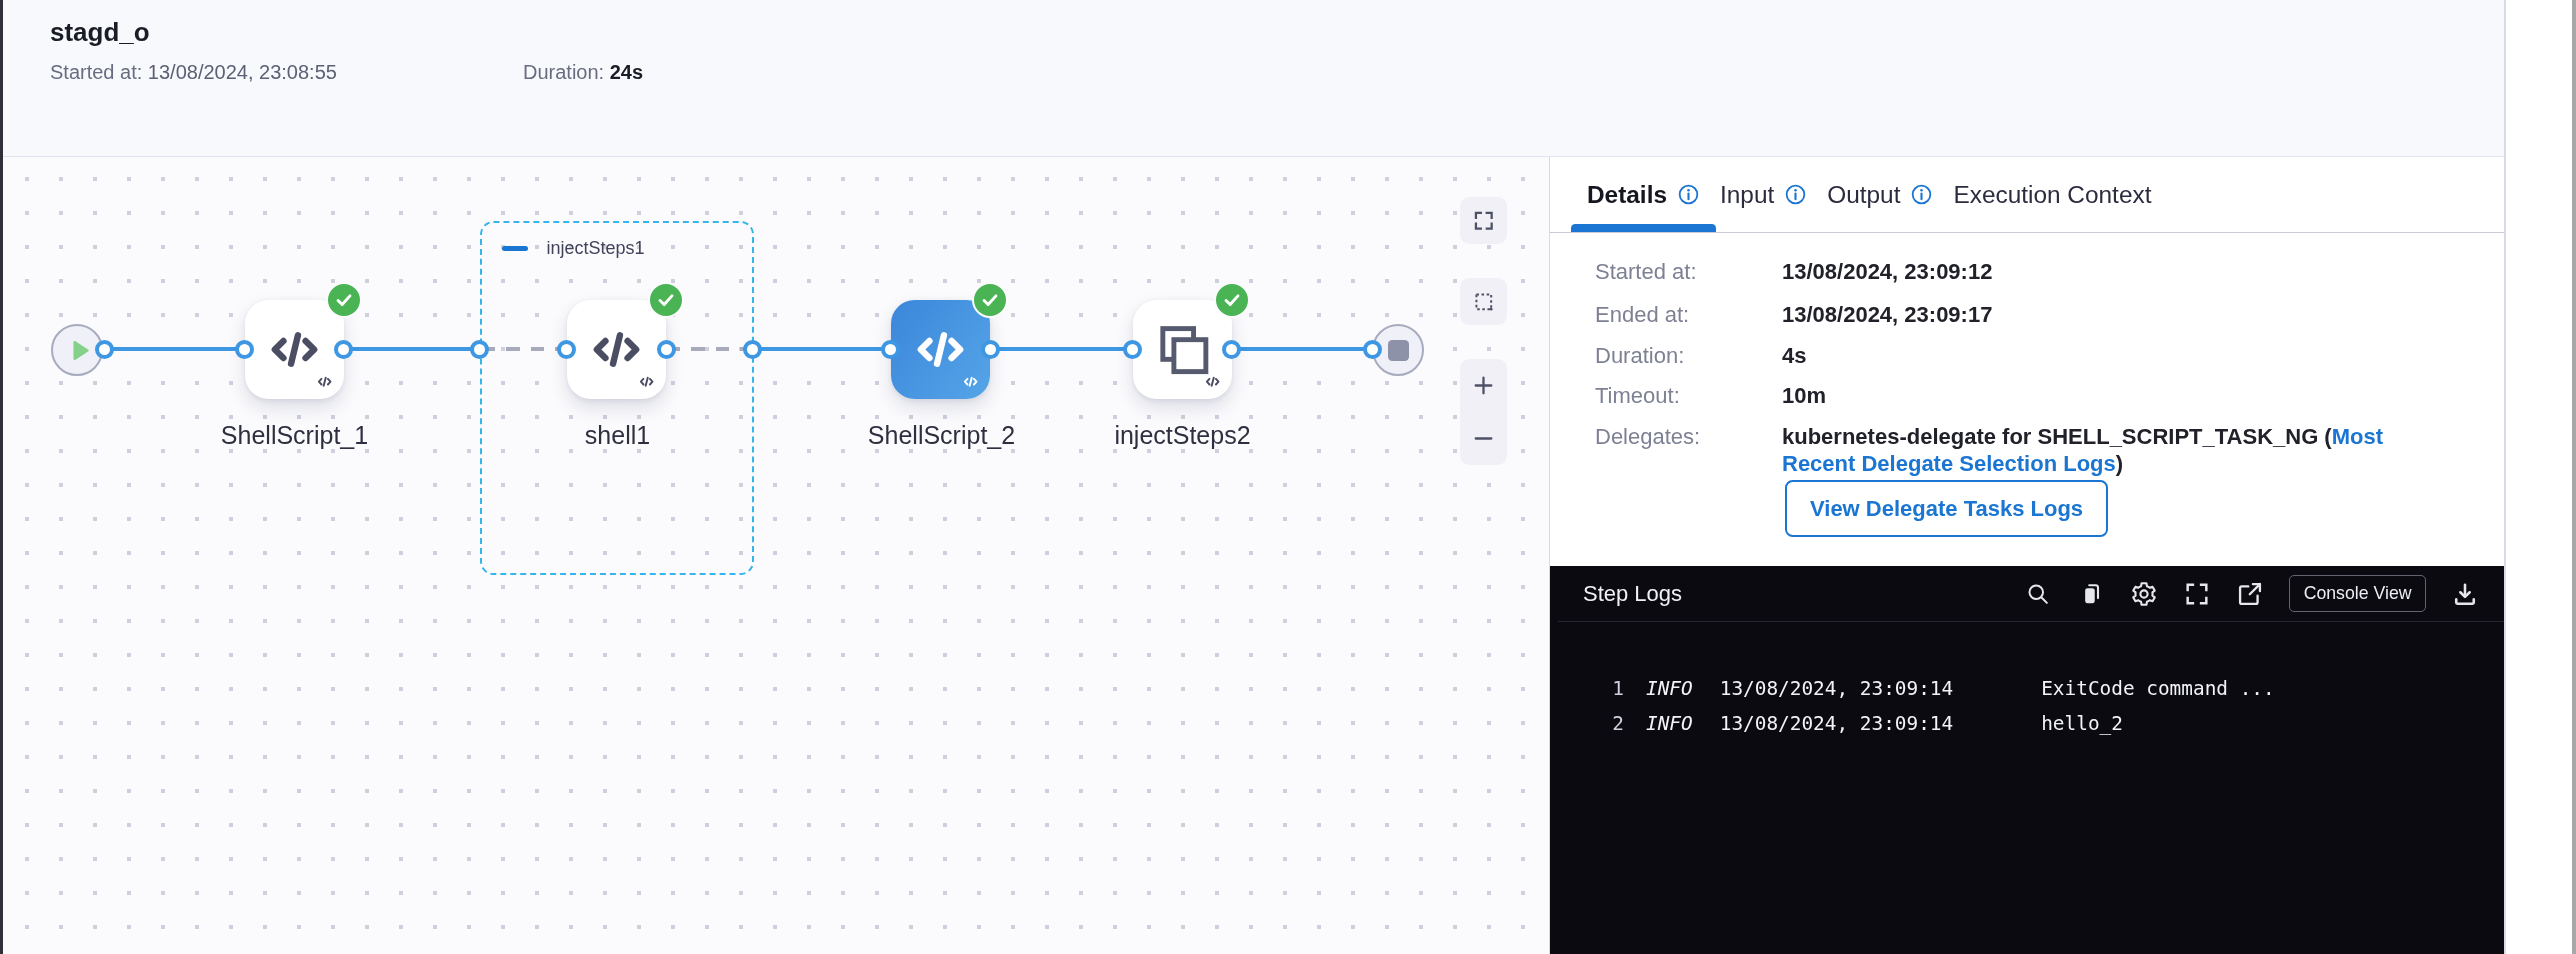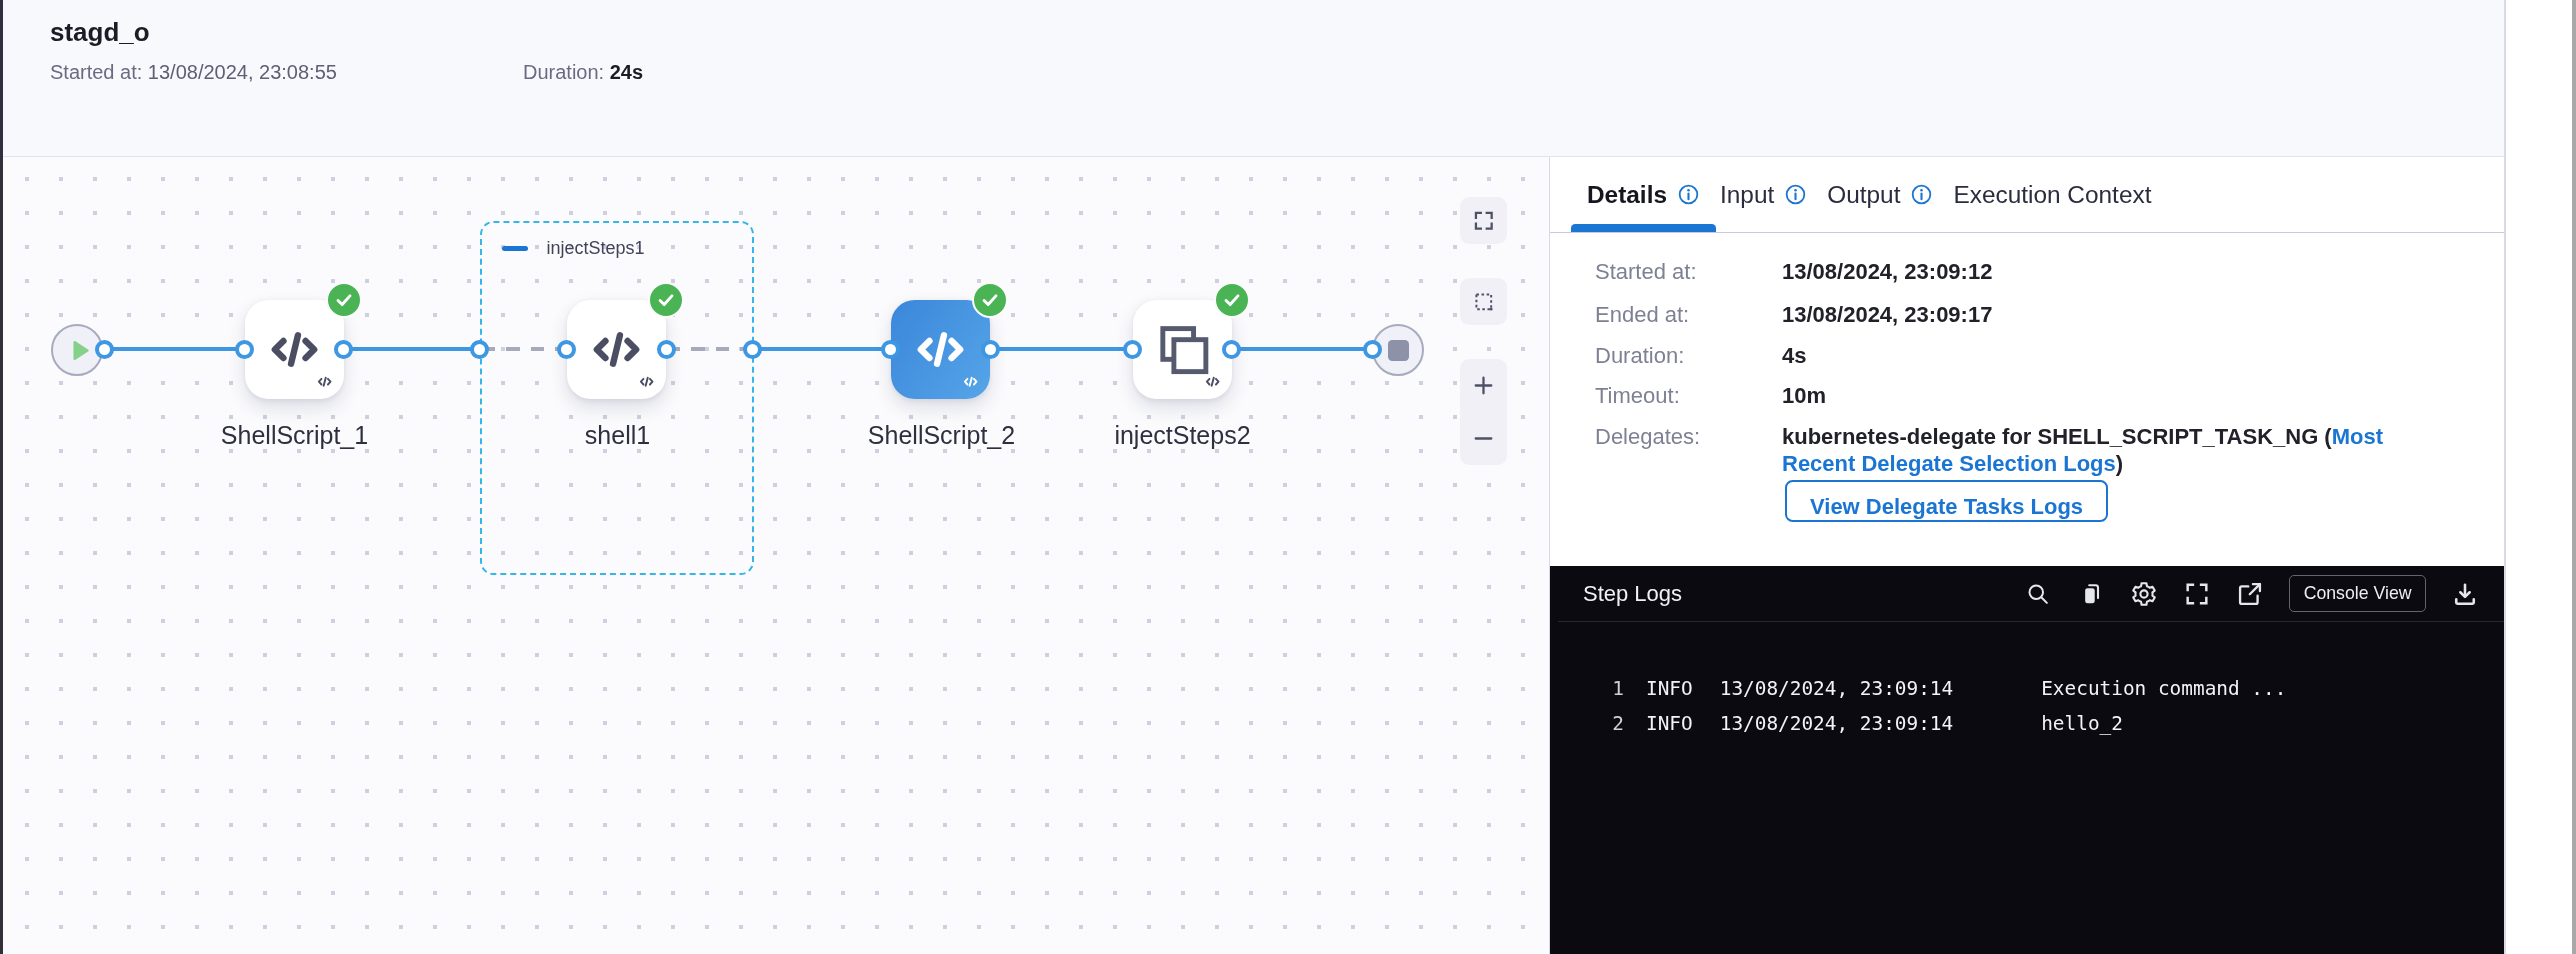--- a/index.html
+++ b/index.html
@@ -74,37 +74,37 @@
   .tab-underline { position:absolute; left:21px; bottom:0; width:145px; height:7.6px; background:#1a76d2;
     border-radius:4.2px 4.2px 0 0; }
 
   .frow { position:absolute; font-size:22px; line-height:27px; }
   .frow .flabel { position:absolute; left:45px; width:177px; color:#7e8194; }
   .frow .fvalue { position:absolute; left:232px; width:648px; color:#202129; font-weight:bold; }
   .fvalue .link { color:#1a76d2; font-weight:bold; }
   .f1 { top:101px; } .f2 { top:144px; } .f3 { top:185px; } .f4 { top:225px; } .f5 { top:266px; }
   .frow, .frow .flabel, .frow .fvalue { height:auto; }
 
-  .delegate-btn { position:absolute; left:235px; top:323px; height:42px; padding:12px 23px;
+  .delegate-btn { position:absolute; left:235px; top:323px; height:57px; padding:12px 23px;
     background:#ffffff; border:2.1px solid #1a76d2; border-radius:7.6px; color:#1a76d2;
     font-size:22px; font-weight:bold; font-family:"Liberation Sans", sans-serif; cursor:pointer; }
 
   
   .console { position:absolute; left:0; top:409px; width:954px; height:496px; background:#0a0a10;padding-left:8px; }
   .console-head { height:56px; display:flex; align-items:center; padding:0 25px; gap:25px;
     border-bottom:1.7px solid #26262f; }
   .console-title { font-size:22px; color:#f0f1f6; margin-right:auto; }
   .cicon { width:28px; height:28px; color:#e6e7ed; display:flex; align-items:center; justify-content:center; cursor:pointer; }
   .cicon svg { width:100%; height:100%; }
   .console-view-btn { border:1.7px solid #62646f; border-radius:5px; background:transparent; color:#eceef4;
     font-size:17.7px; padding:6.7px 13.5px; font-family:"Liberation Sans", sans-serif; cursor:pointer; }
   .log-body { padding:49px 0 0 44px; font-family:"DejaVu Sans Mono", monospace; font-size:19.4px; }
   .log-line { line-height:35px; white-space:nowrap; color:#f2f3f7; }
   .log-line .ln { display:inline-block; width:22px; text-align:right; color:#cfd2dc; }
-  .log-line .lvl { margin-left:22px; }
+  .log-line .lvl { margin-left:22px;font-style:italic; }
   .log-line .time { margin-left:27px; }
   .log-line .msg { margin-left:88px; }
 
   
   .right-col { position:absolute; left:2504px; top:0; width:72px; height:955px; background:#ffffff;
     border-left:2.5px solid #d9dae6; border-right:4.2px solid #a8a8a8; }
 </style>
 </head>
 <body>
 
@@ -371,21 +371,21 @@
         <span class="cicon">
           <svg viewBox="0 0 24 24" fill="none" stroke="currentColor" stroke-width="2.2" stroke-linecap="round" stroke-linejoin="round">
               <path d="M12 4v9.5"></path>
               <path d="M8 10.5 12 14.5 16 10.5"></path>
               <path d="M4.5 16.5v2.8a1 1 0 0 0 1 1h13a1 1 0 0 0 1-1v-2.8"></path>
             </svg>
         </span>
       </div>
       <div class="log-body">
         <div class="log-line">
-          <span class="ln">1</span><span class="lvl">INFO</span><span class="time">13/08/2024, 23:09:14</span><span class="msg">Execution command ...</span>
+          <span class="ln">1</span><span class="lvl">INFO</span><span class="time">13/08/2024, 23:09:14</span><span class="msg">ExitCode command ...</span>
         </div>
         <div class="log-line">
           <span class="ln">2</span><span class="lvl">INFO</span><span class="time">13/08/2024, 23:09:14</span><span class="msg">hello_2</span>
         </div>
       </div>
     </div>
   </aside>
 
   <div class="right-col"></div>
 </div>

